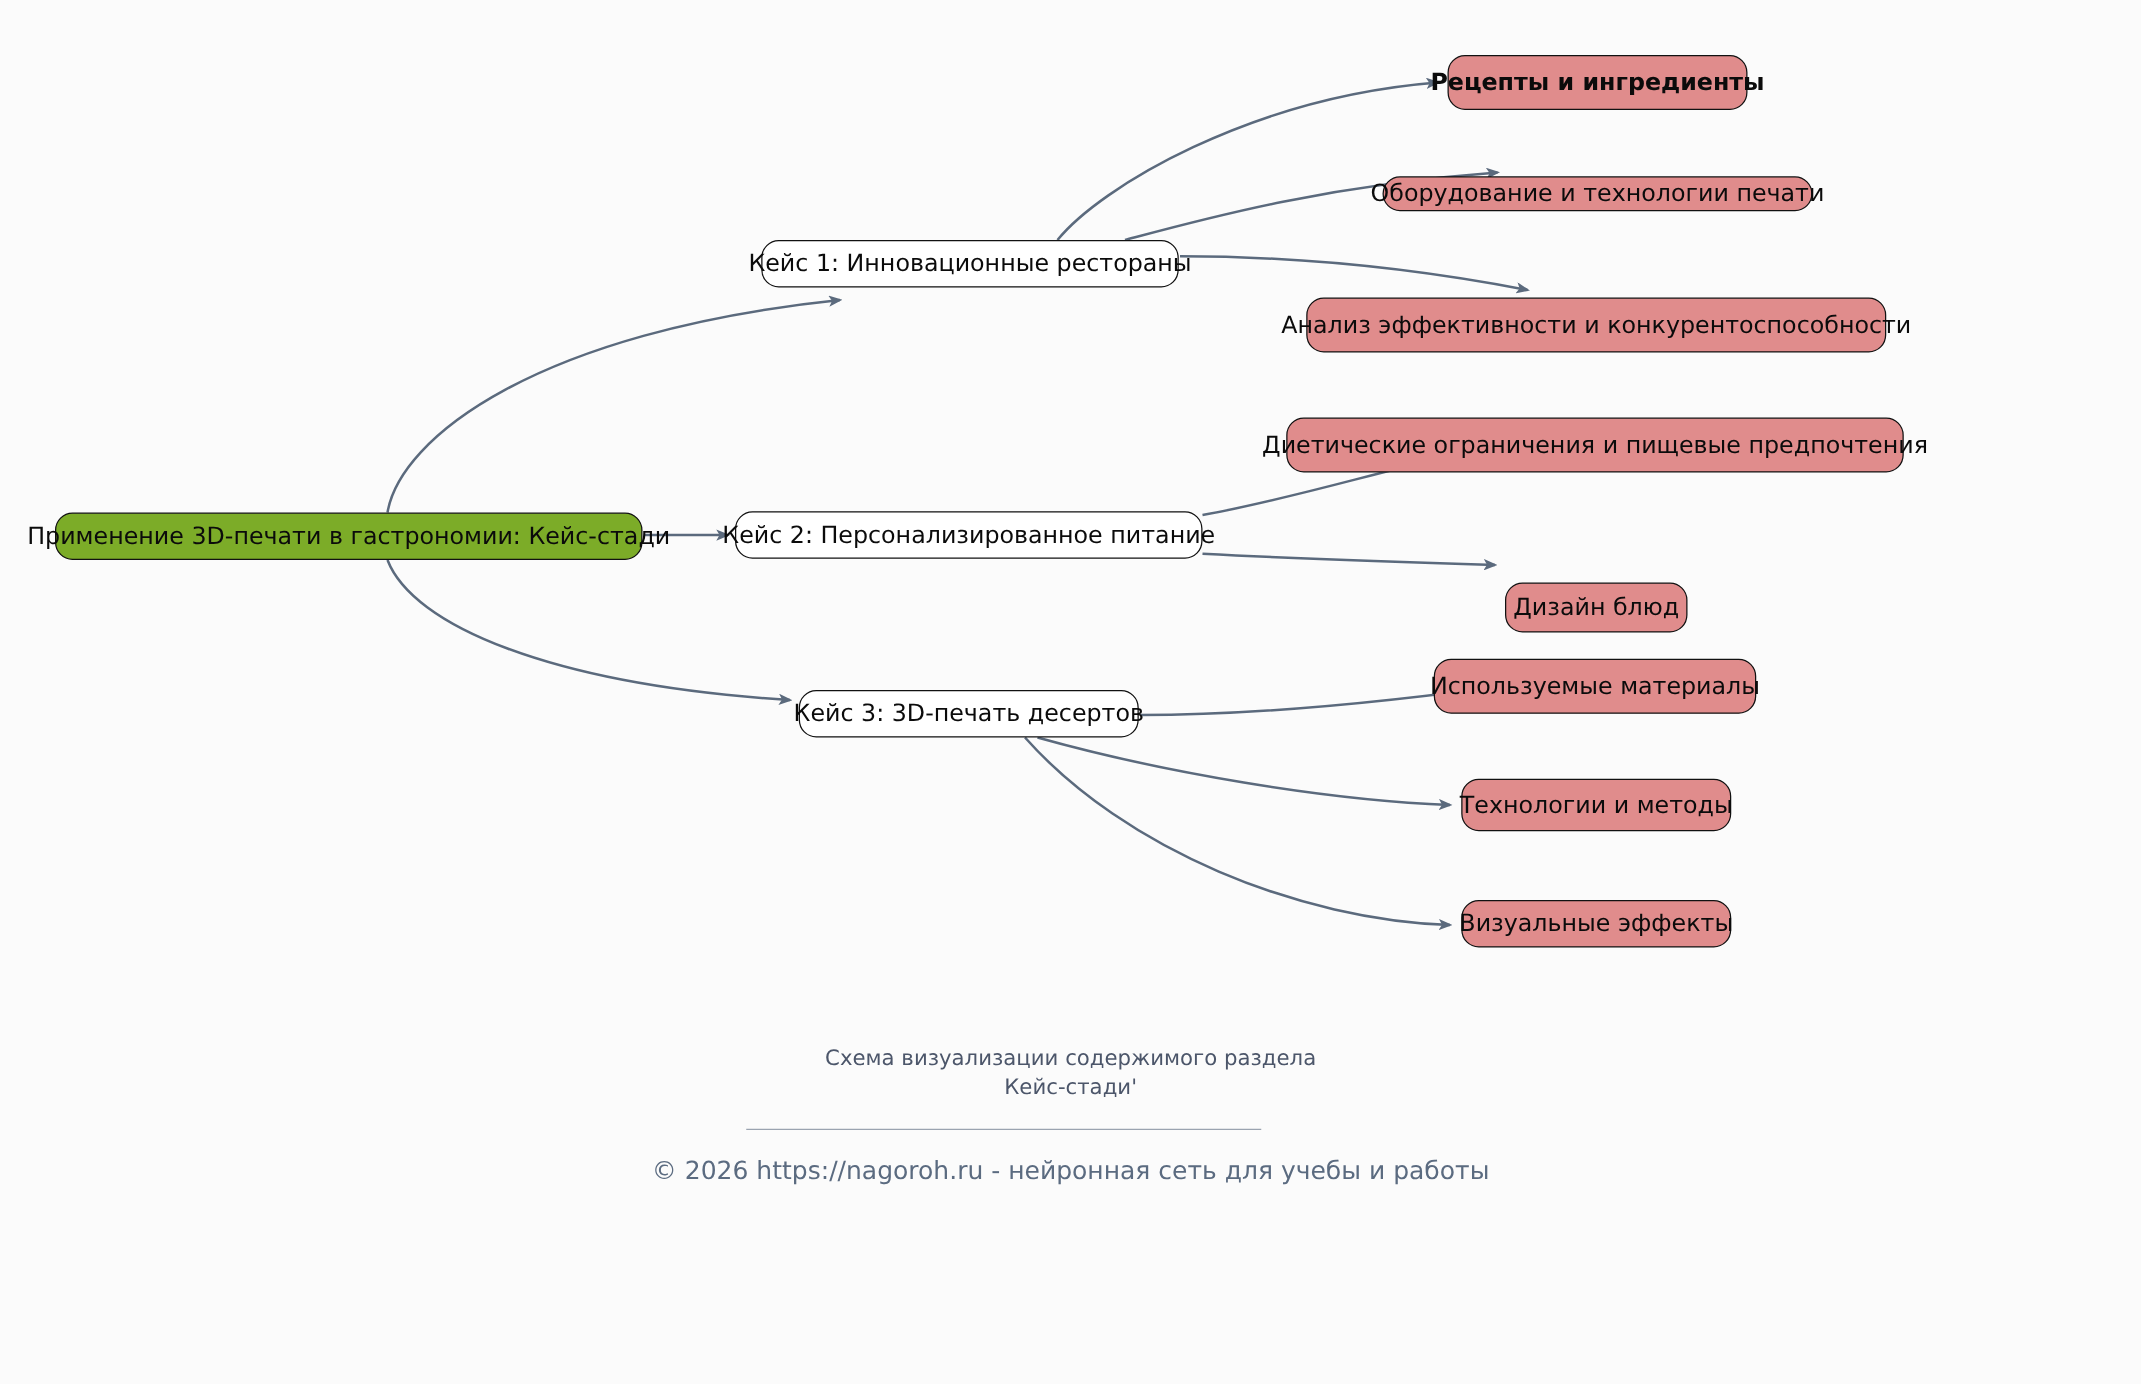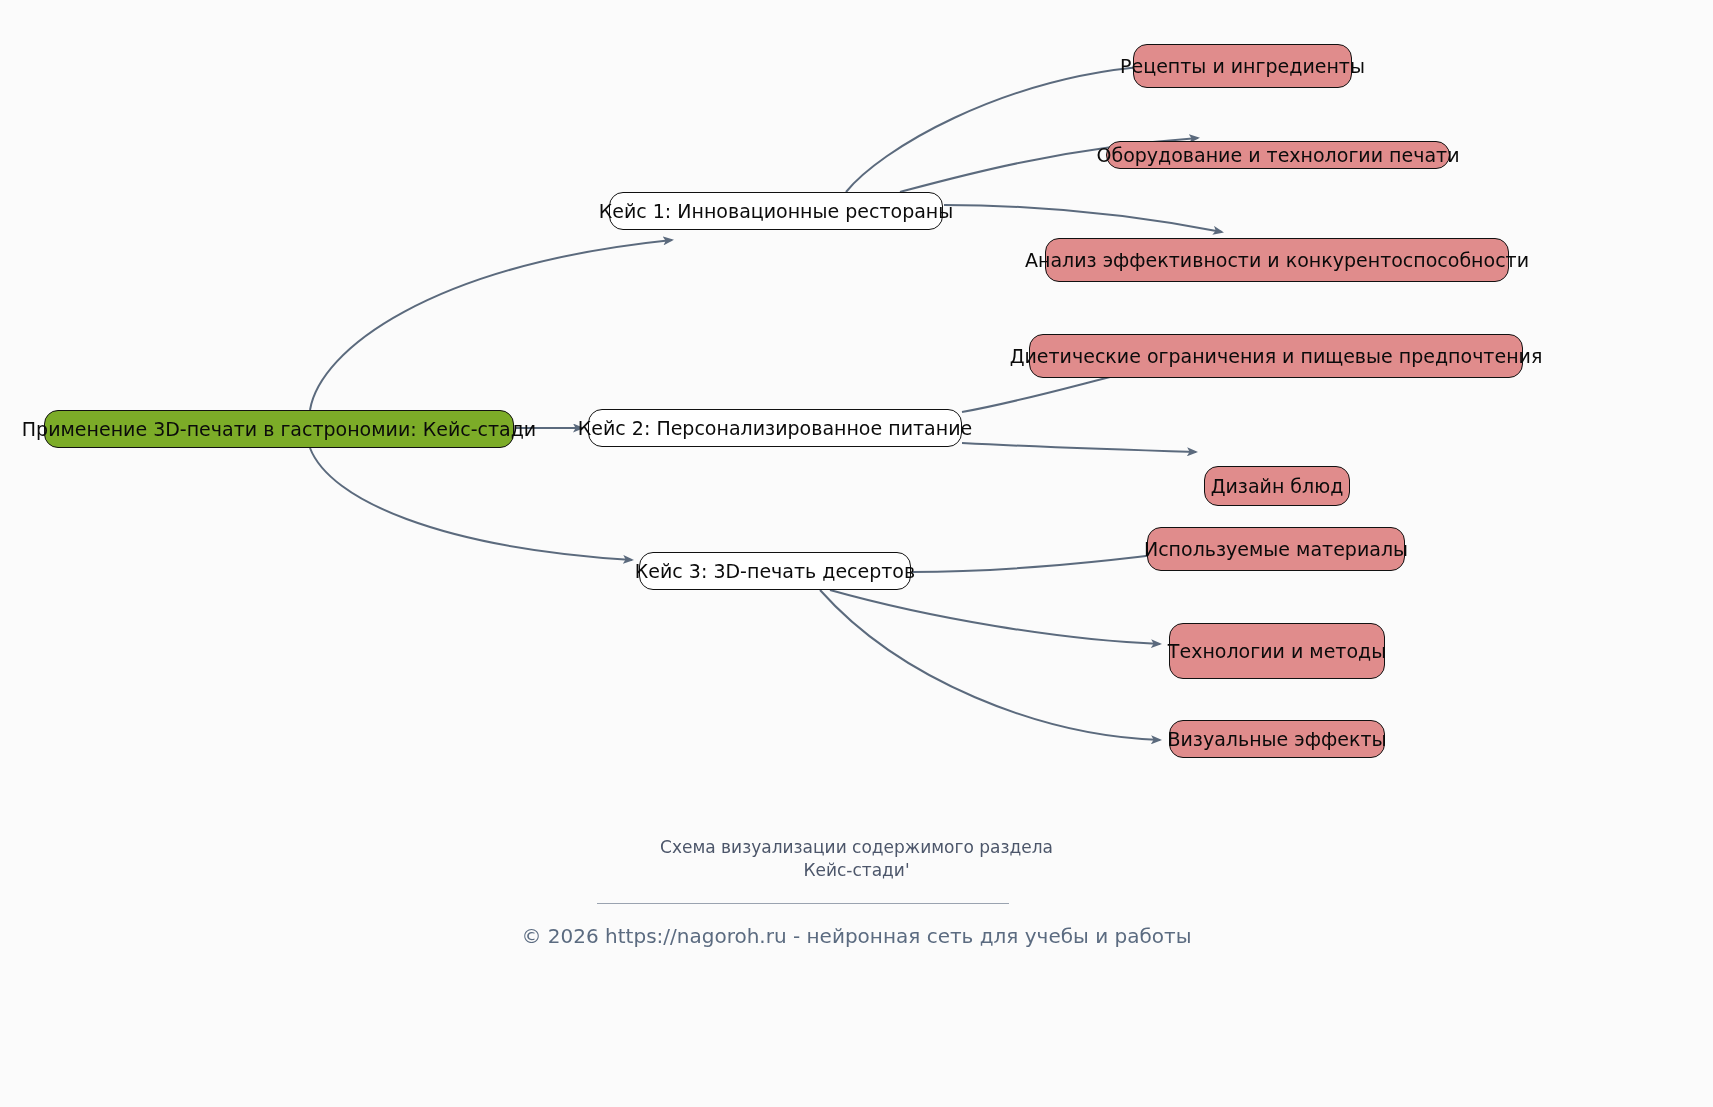--- a/index.html
+++ b/index.html
@@ -93,21 +93,21 @@
     </g>
 </svg>
 
 <div id="nodes-layer">
     <div class="node-box node-root" style="left: 44px; top: 410px; width: 470px; height: 38px;">
       <span>Применение 3D-печати в гастрономии: Кейс-стади</span>
     </div>
     <div class="node-box node-branch" style="left: 609px; top: 192px; width: 334px; height: 38px;">
       <span>Кейс 1: Инновационные рестораны</span>
     </div>
-    <div class="node-box node-leaf" style="left: 1133px; top: 44px; width: 219px; height: 44px;">
+    <div class="node-box node-leaf" style="left: 1158px; top: 44px; width: 240px; height: 44px; font-weight: bold;">
       <span>Рецепты и ингредиенты</span>
     </div>
     <div class="node-box node-leaf" style="left: 1106px; top: 141px; width: 344px; height: 28px;">
       <span>Оборудование и технологии печати</span>
     </div>
     <div class="node-box node-leaf" style="left: 1045px; top: 238px; width: 464px; height: 44px;">
       <span>Анализ эффективности и конкурентоспособности</span>
     </div>
     <div class="node-box node-branch" style="left: 588px; top: 409px; width: 374px; height: 38px; justify-content: center;">
       <span>Кейс 2: Персонализированное питание</span>
@@ -117,21 +117,21 @@
     </div>
     <div class="node-box node-leaf" style="left: 1204px; top: 432px; width: 146px; height: 40px; margin-top: 34px;">
       <span>Дизайн блюд</span>
     </div>
     <div class="node-box node-branch" style="left: 639px; top: 552px; width: 272px; height: 38px;">
       <span>Кейс 3: 3D-печать десертов</span>
     </div>
     <div class="node-box node-leaf" style="left: 1147px; top: 527px; width: 258px; height: 44px;">
       <span>Используемые материалы</span>
     </div>
-    <div class="node-box node-leaf" style="left: 1169px; top: 623px; width: 216px; height: 56px;">
+    <div class="node-box node-leaf" style="left: 1169px; top: 623px; width: 216px; height: 42px;">
       <span>Технологии и методы</span>
     </div>
     <div class="node-box node-leaf" style="left: 1169px; top: 720px; width: 216px; height: 38px;">
       <span>Визуальные эффекты</span>
     </div>
   </div>
 
 <div class="caption" style="top:836px;">
   <div>Схема визуализации содержимого раздела</div>
   <div>Кейс-стади'</div>

